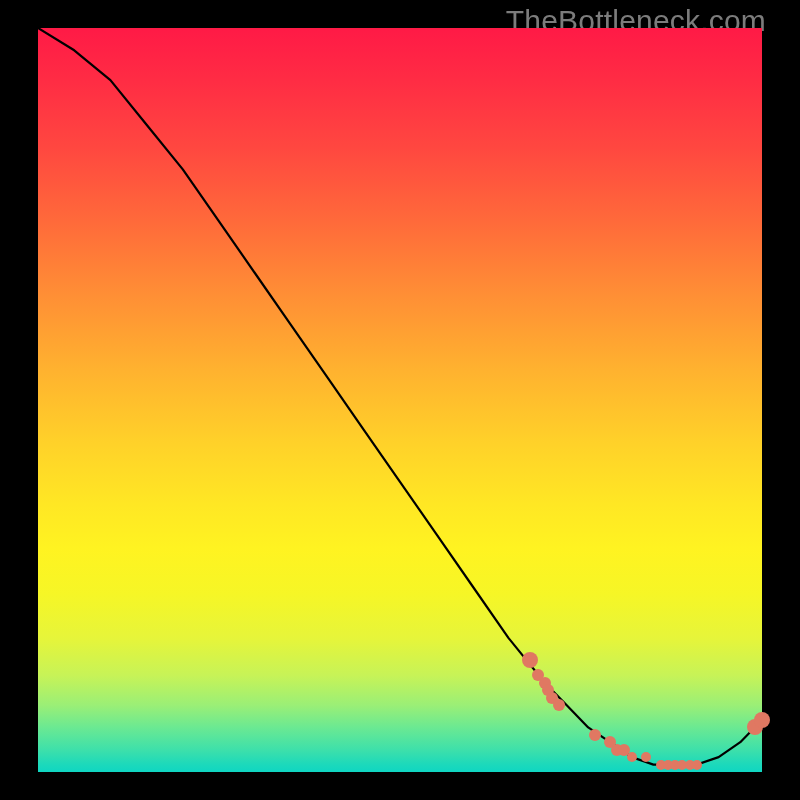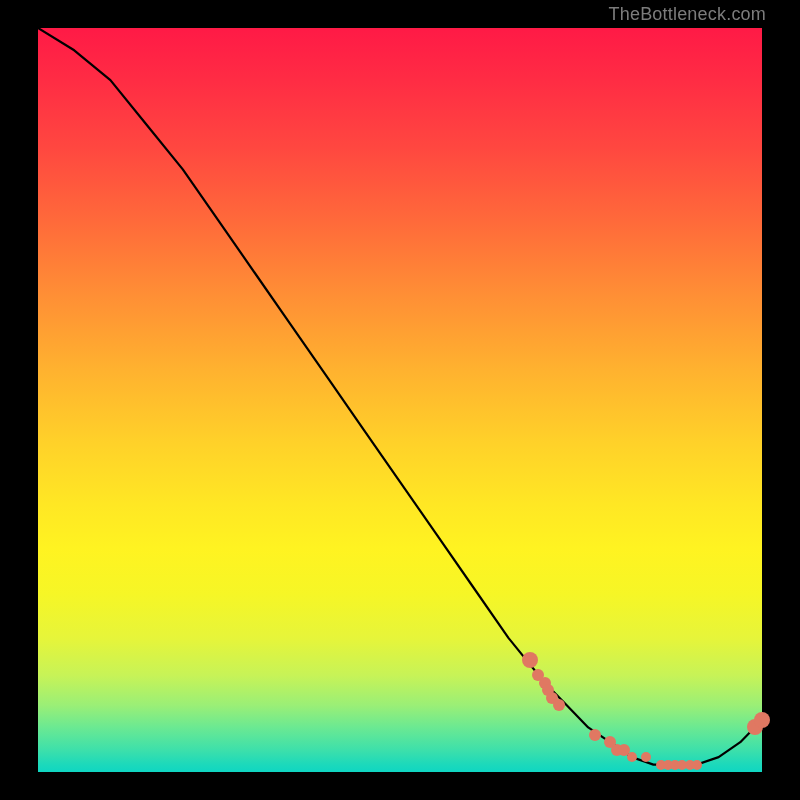--- a/index.html
+++ b/index.html
@@ -78,21 +78,21 @@
     height: 10px;
     margin-left: -5px;
     margin-top: -5px;
   }
   
   .wm {
     position: absolute;
     top: 4px;
     right: 34px;
     color: #7c7c7c;
-    font-size: 18px;
+    font-size: 30px;
     letter-spacing: 0.2px;
     font-weight: 400;
   }
 </style>
 </head>
 <body>
 
 <div class="stage">
   <div class="wm">TheBottleneck.com</div>
   <div class="plot-area">

